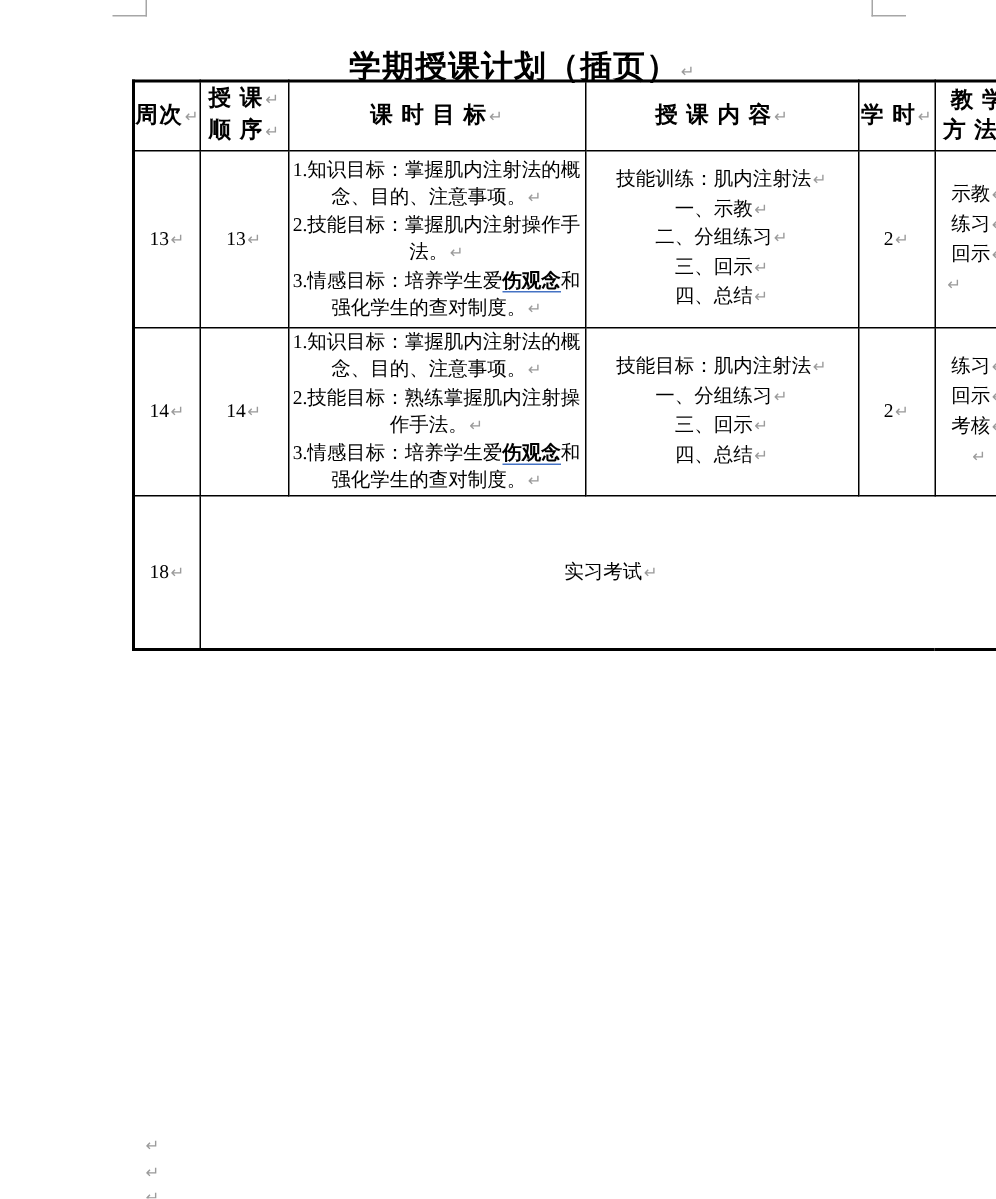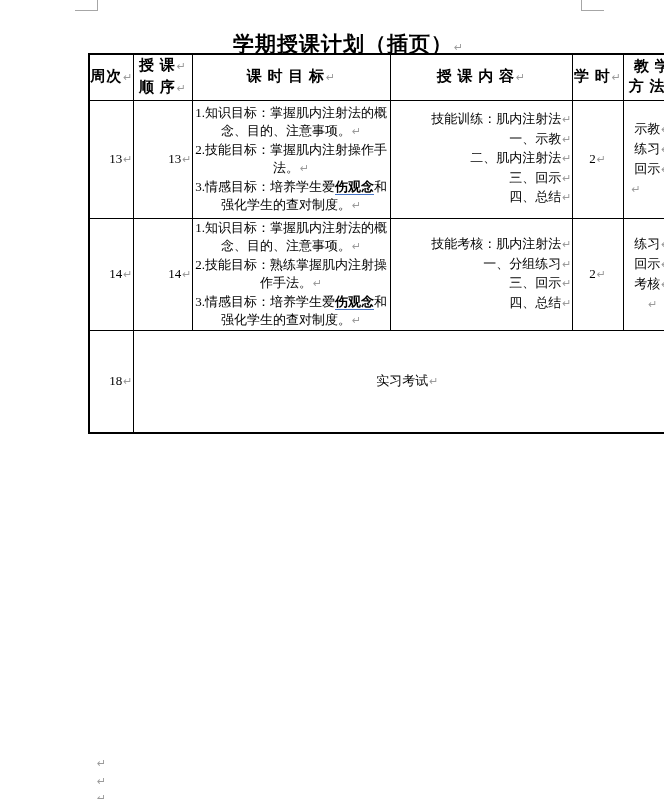--- a/index.html
+++ b/index.html
@@ -22,23 +22,23 @@
     font-family:"DejaVu Sans",sans-serif;margin-left:1px;letter-spacing:0;
   }
   table.plan{
     position:absolute;left:42px;top:53px;width:593px;
     border-collapse:collapse;table-layout:fixed;
     border:2px solid #000;
     margin-left:46px;
   }
   table.plan td{border:1px solid #000;vertical-align:middle;padding:0;}
   tr.hdr td{font-weight:bold;font-size:15px;text-align:center;line-height:20px;letter-spacing:1px;}
-  td.c-week,td.c-order{text-align:right;font-size:13px;}
+  td.c-week,td.c-order{text-align:center;font-size:13px;}
   td.c-obj{font-size:13px;line-height:18px;padding:2px 0 2px 4px;text-align:center;}
-  td.c-content{font-size:13px;line-height:18.5px;padding-left:5px;text-align:right;}
+  td.c-content{font-size:13px;line-height:18.5px;padding-left:5px;text-align:center;}
   td.c-hours{text-align:center;font-size:13px;}
   td.c-method{font-size:13px;line-height:19px;text-align:center;}
   td.c-merged{text-align:center;font-size:13px;}
   .ln{white-space:nowrap;}
   .pml-left{text-align:left;padding-left:7px;}
   .ul-blue{border-bottom:1.5px solid #4472c4;padding-bottom:0.5px;font-weight:bold;}
   .after-pm{position:absolute;left:97px;font-size:11px;color:#9b9b9b;font-family:"DejaVu Sans",sans-serif;line-height:12px;}
 </style>
 </head>
 <body>
@@ -81,21 +81,21 @@
       <div class="ln"><span>1.知识目标：掌握肌内注射法的概</span></div>
       <div class="ln"><span>念、目的、注意事项。</span><span class="pm">↵</span></div>
       <div class="ln"><span>2.技能目标：掌握肌内注射操作手</span></div>
       <div class="ln"><span>法。</span><span class="pm">↵</span></div>
       <div class="ln"><span>3.情感目标：培养学生爱</span><span class="ul-blue">伤观念</span><span>和</span></div>
       <div class="ln"><span>强化学生的查对制度。</span><span class="pm">↵</span></div>
     </td>
     <td class="c-content">
       <div class="ln"><span>技能训练：肌内注射法</span><span class="pm">↵</span></div>
       <div class="ln"><span>一、示教</span><span class="pm">↵</span></div>
-      <div class="ln"><span>二、肌内注射法</span><span class="pm">↵</span></div>
+      <div class="ln"><span>二、分组练习</span><span class="pm">↵</span></div>
       <div class="ln"><span>三、回示</span><span class="pm">↵</span></div>
       <div class="ln"><span>四、总结</span><span class="pm">↵</span></div>
     </td>
     <td class="c-hours"><span>2</span><span class="pm">↵</span></td>
     <td class="c-method">
       <div class="ln"><span>示教</span><span class="pm">↵</span></div>
       <div class="ln"><span>练习</span><span class="pm">↵</span></div>
       <div class="ln"><span>回示</span><span class="pm">↵</span></div>
       <div class="ln pml-left"><span class="pm">↵</span></div>
     </td>
@@ -106,21 +106,21 @@
     <td class="c-order"><span>14</span><span class="pm">↵</span></td>
     <td class="c-obj">
       <div class="ln"><span>1.知识目标：掌握肌内注射法的概</span></div>
       <div class="ln"><span>念、目的、注意事项。</span><span class="pm">↵</span></div>
       <div class="ln"><span>2.技能目标：熟练掌握肌内注射操</span></div>
       <div class="ln"><span>作手法。</span><span class="pm">↵</span></div>
       <div class="ln"><span>3.情感目标：培养学生爱</span><span class="ul-blue">伤观念</span><span>和</span></div>
       <div class="ln"><span>强化学生的查对制度。</span><span class="pm">↵</span></div>
     </td>
     <td class="c-content">
-      <div class="ln"><span>技能考核：肌内注射法</span><span class="pm">↵</span></div>
+      <div class="ln"><span>技能目标：肌内注射法</span><span class="pm">↵</span></div>
       <div class="ln"><span>一、分组练习</span><span class="pm">↵</span></div>
       <div class="ln"><span>三、回示</span><span class="pm">↵</span></div>
       <div class="ln"><span>四、总结</span><span class="pm">↵</span></div>
     </td>
     <td class="c-hours"><span>2</span><span class="pm">↵</span></td>
     <td class="c-method">
       <div class="ln"><span>练习</span><span class="pm">↵</span></div>
       <div class="ln"><span>回示</span><span class="pm">↵</span></div>
       <div class="ln"><span>考核</span><span class="pm">↵</span></div>
       <div class="ln"><span class="pm">↵</span></div>

